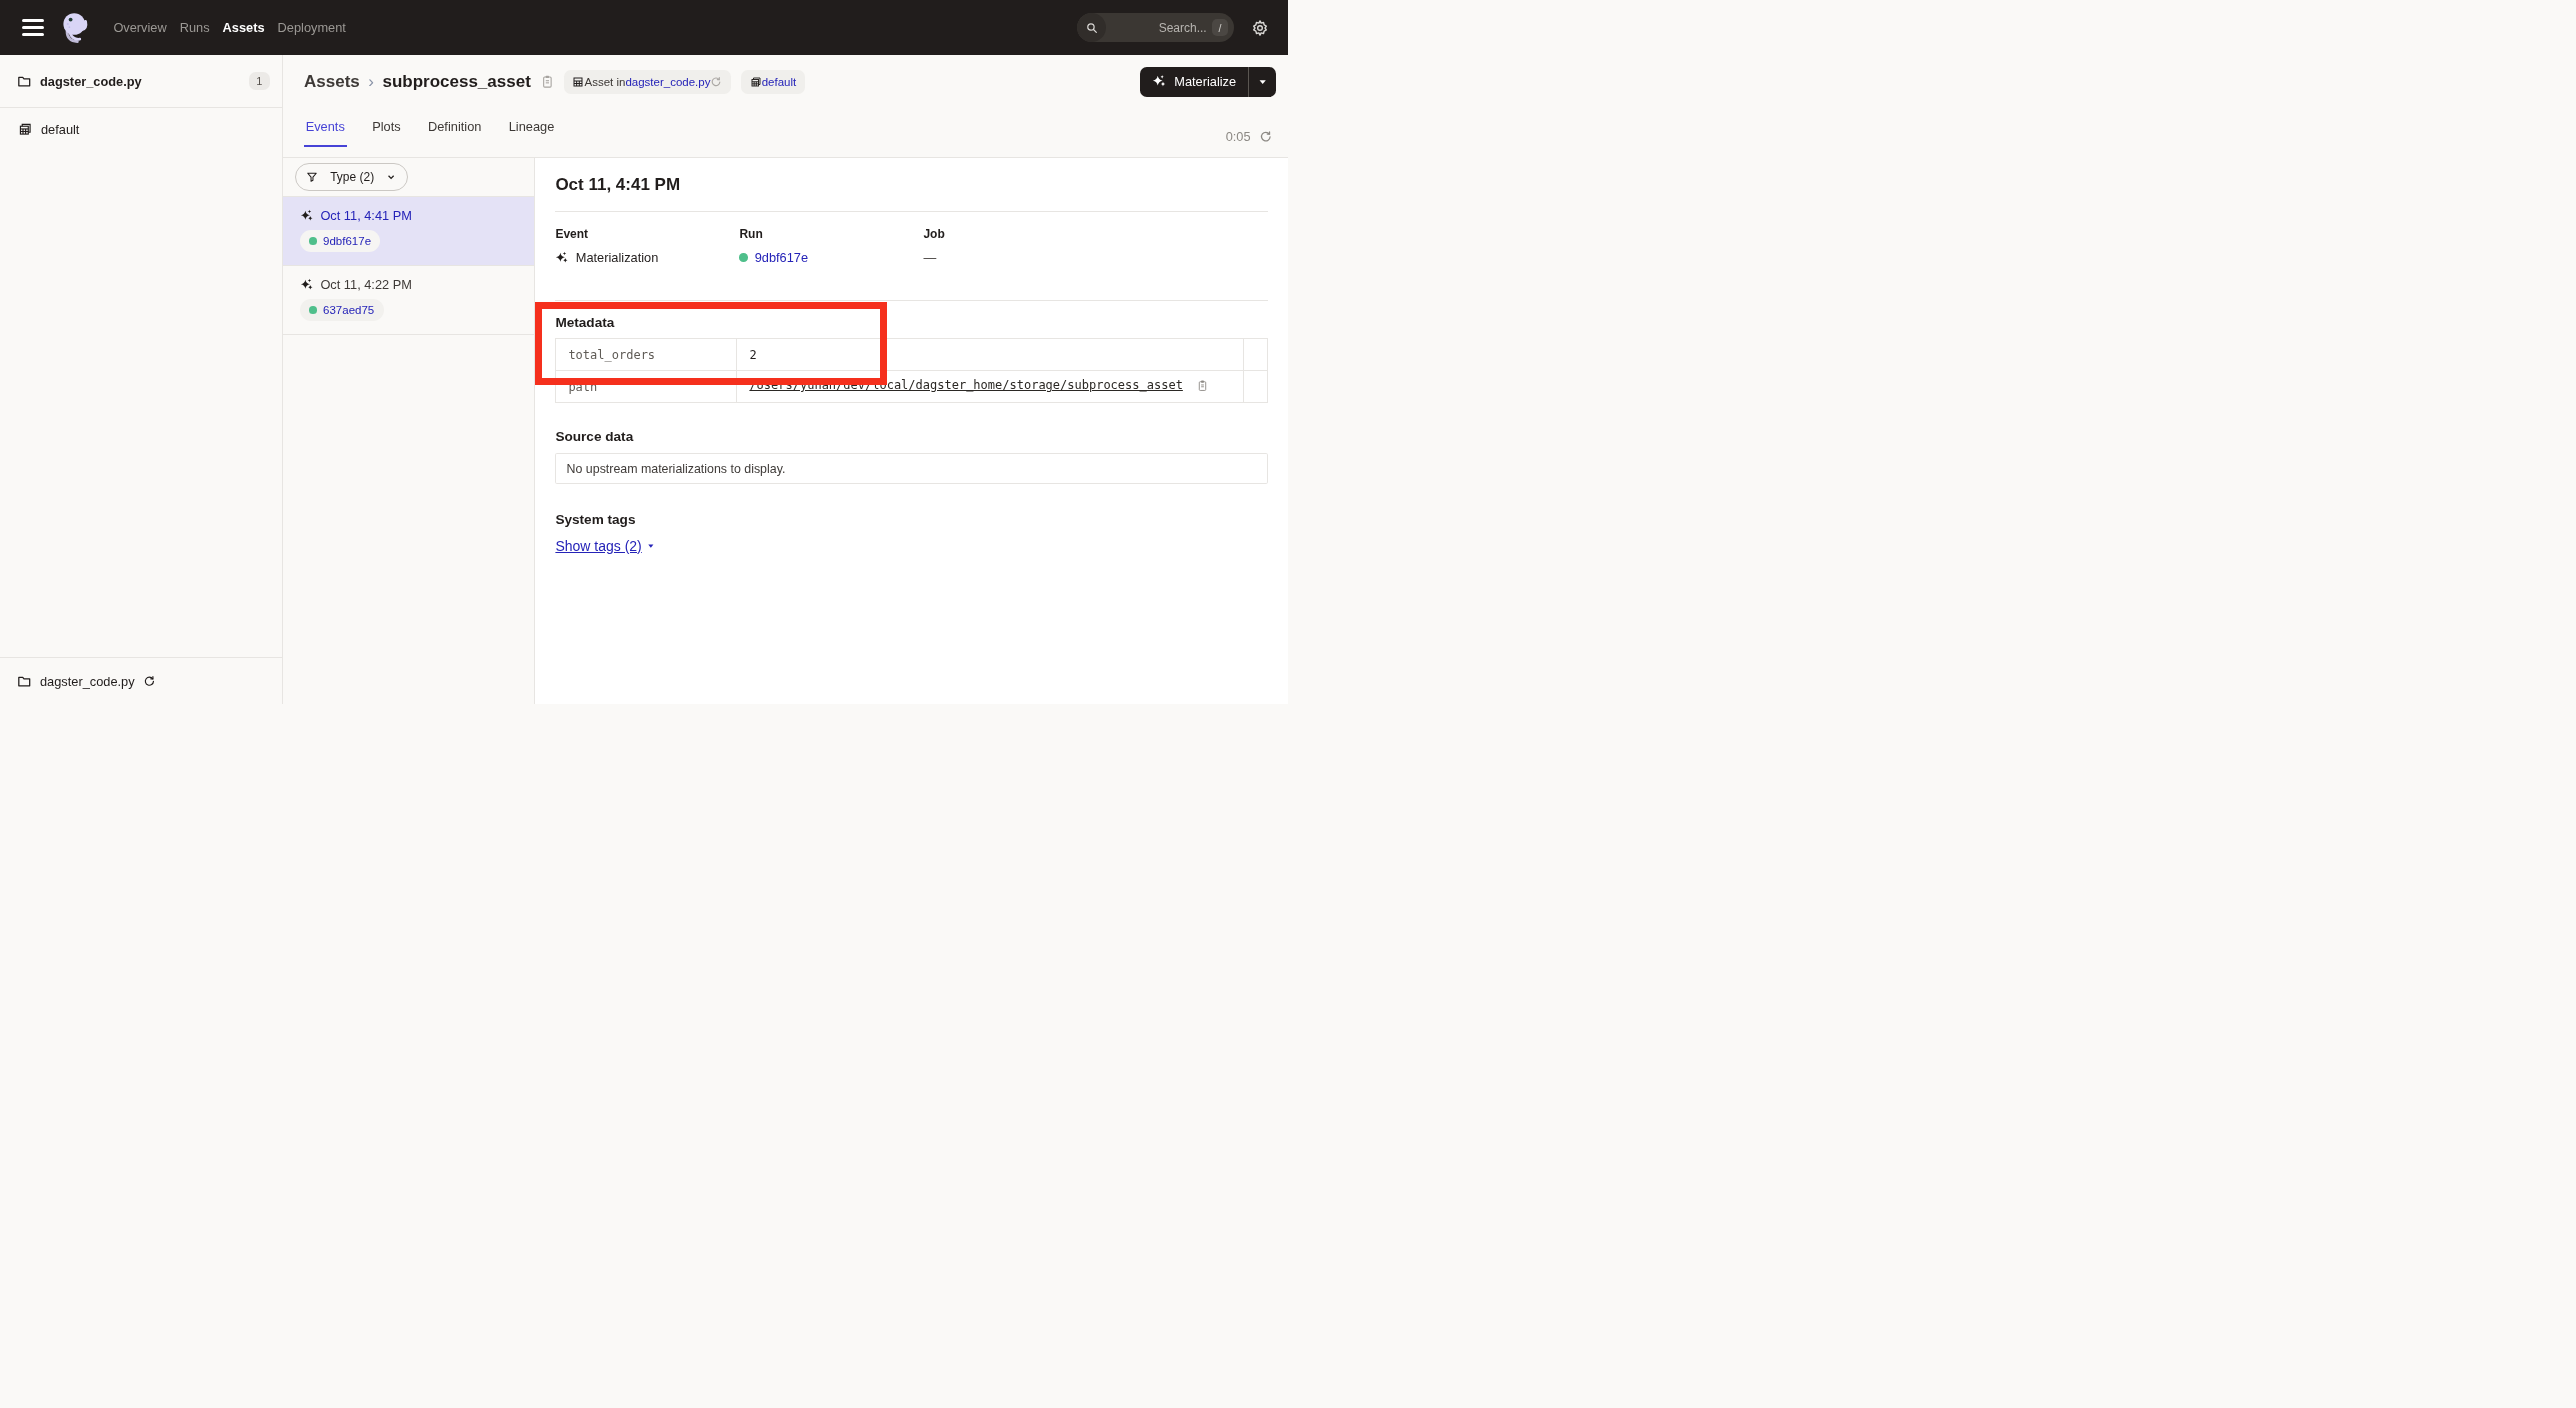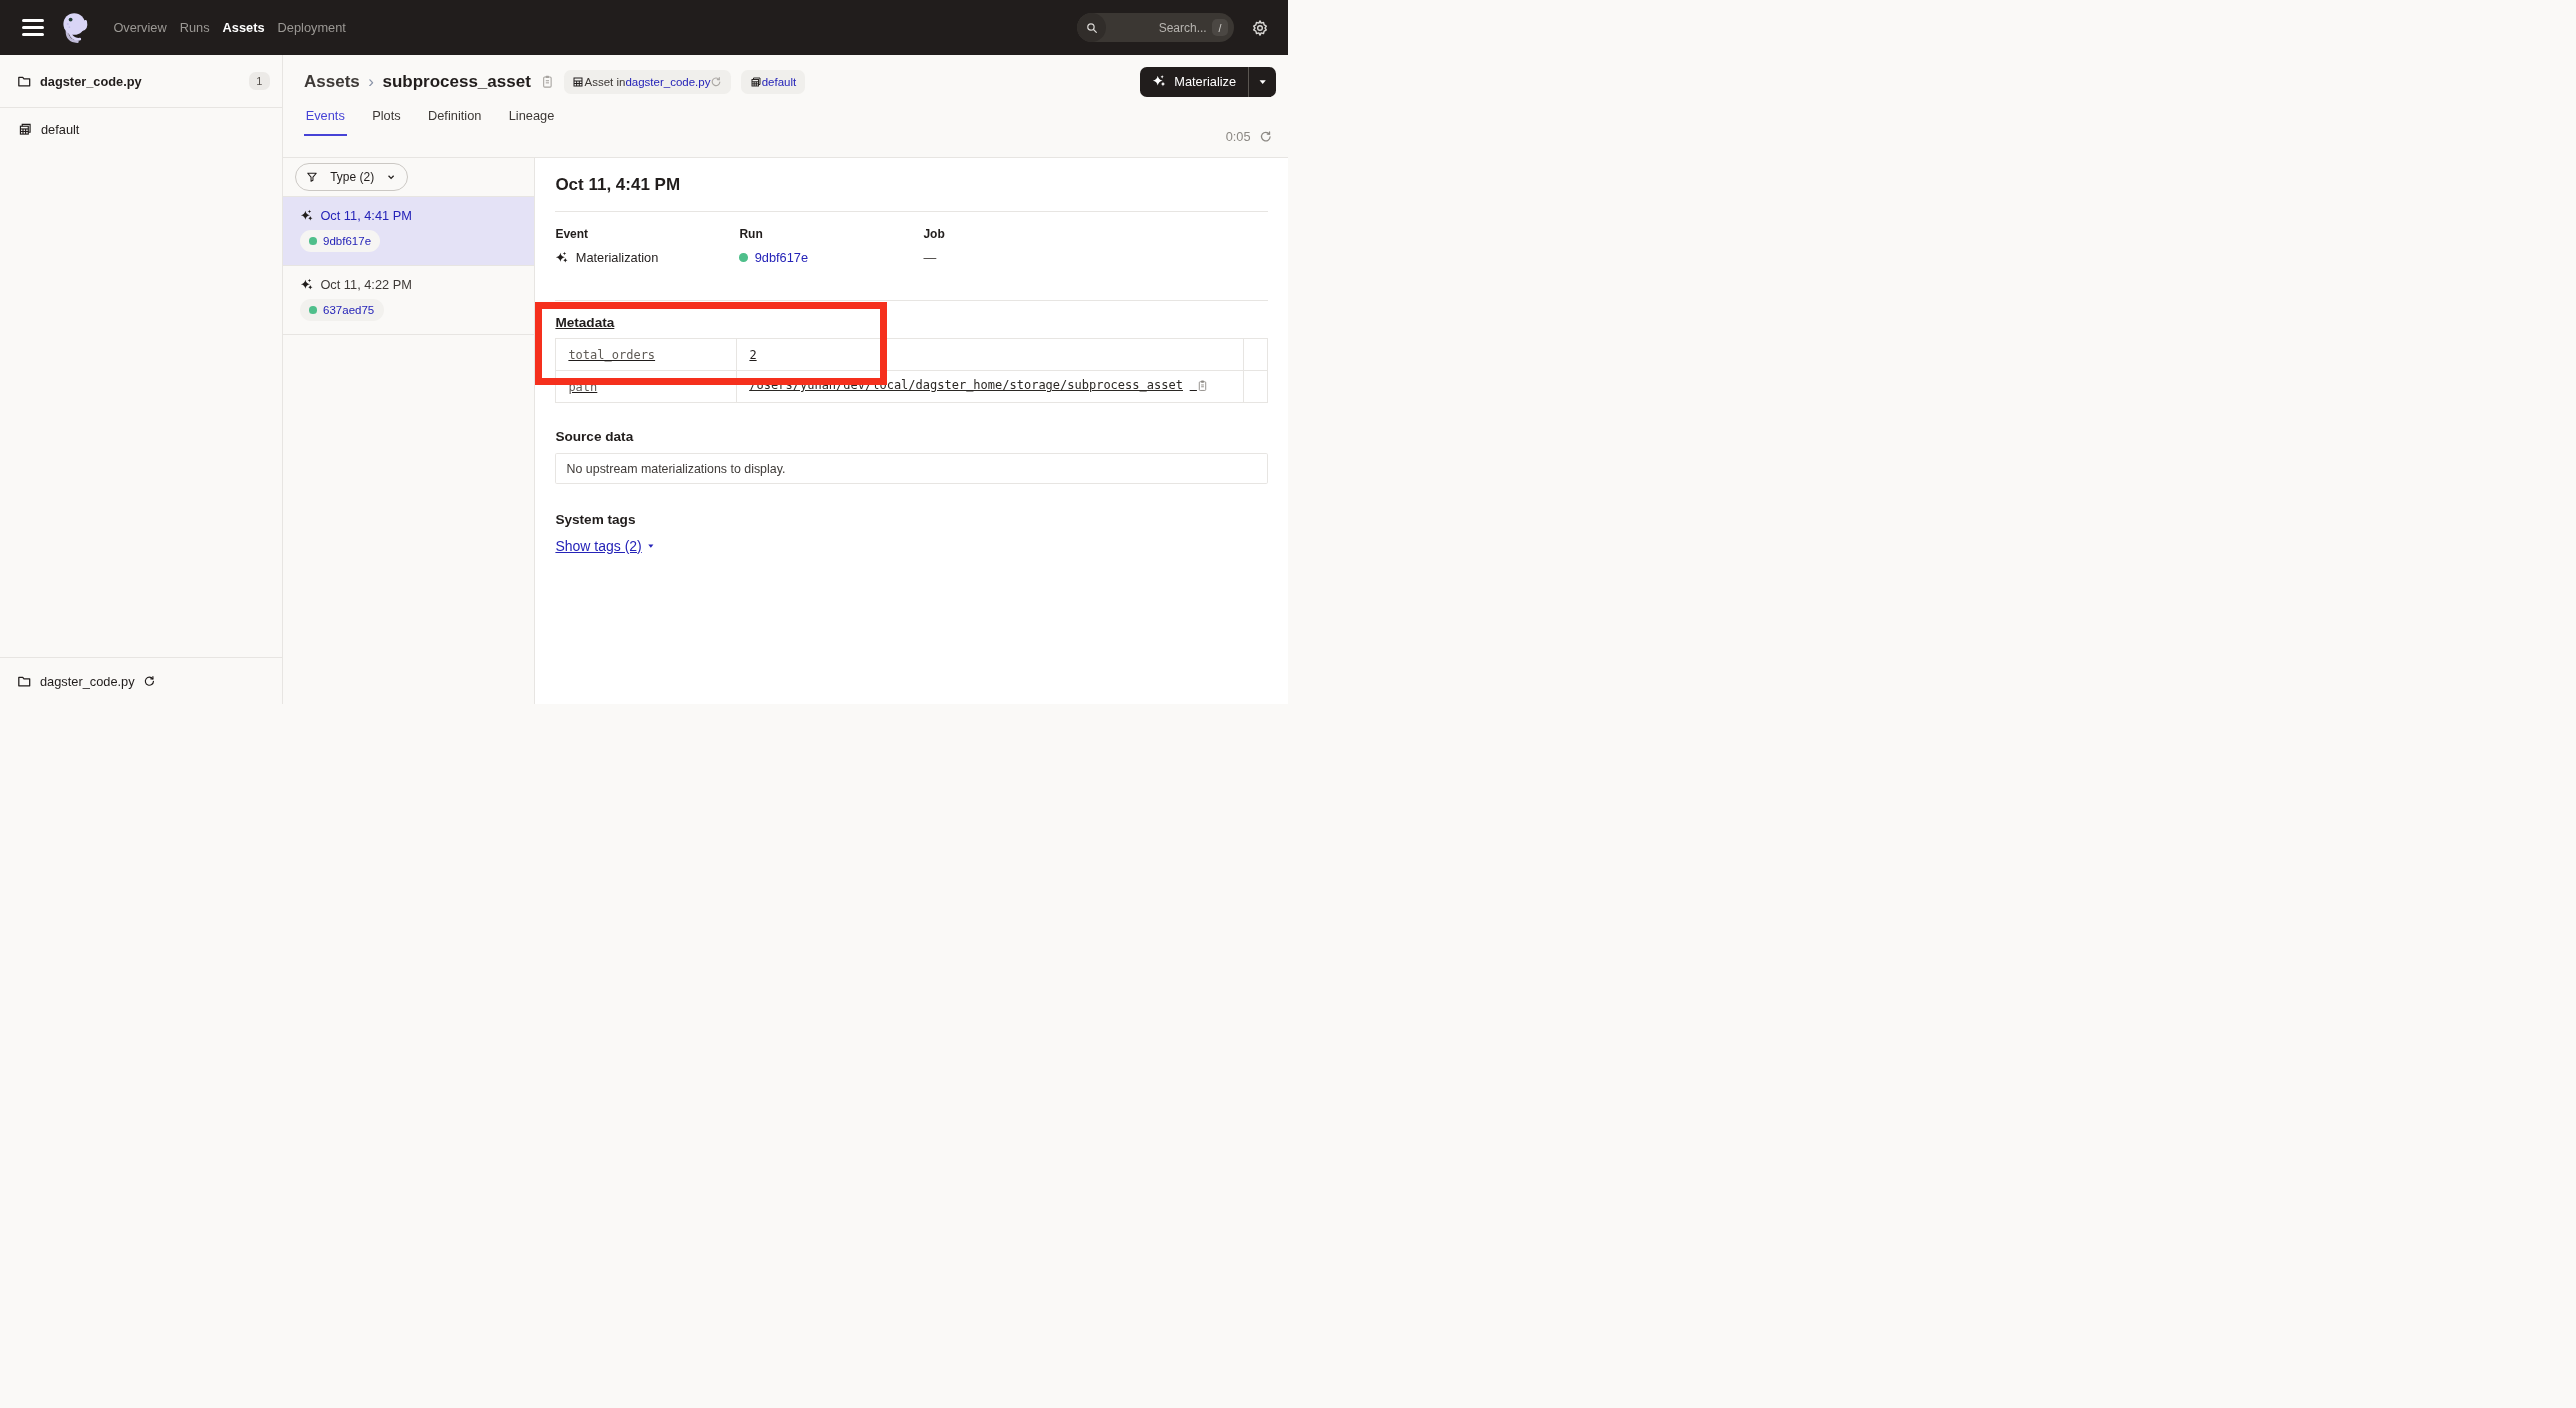--- a/index.html
+++ b/index.html
@@ -57,21 +57,21 @@
   .clip-ic { color:#A6A39F; margin-left:1.7px; cursor:pointer; }
   .tagpill { display:flex; align-items:center; height:24px; background:#F0EFEC; border-radius:6.8px; padding:0 8.5px; font-size:11.5px; color:#3B3734; margin-left:10.2px; cursor:pointer; }
   .tagpill .link { color:#2523B8; text-decoration:none; }
   .tagpill .mini-refresh { color:#ABA8A4; }
   .spacer { flex:1; }
   .mat-btn { display:flex; align-items:stretch; background:#211D1C; border-radius:6.8px; height:30px; color:#fff; overflow:hidden; cursor:pointer; }
   .mat-main { display:flex; align-items:center; gap:7.7px; padding:0 12px; font-size:12.8px; font-weight:500; }
   .mat-div { width:0.9px; background:#5A5651; }
   .mat-caret { width:27px; display:flex; align-items:center; justify-content:center; }
 
-  .tabs-row { height:50px; border-bottom:0.9px solid #E7E5E2; display:flex; align-items:flex-start; padding:0 15.3px 0 21px; position:relative; }
+  .tabs-row { height:50px; border-bottom:0.9px solid #E7E5E2; display:flex; align-items:center; padding:0 15.3px 0 21px; position:relative; }
   .tab { font-size:12.8px; color:#3C3835; padding:0 1.7px 11px; margin-right:24px; text-decoration:none; cursor:pointer; border-bottom:2.6px solid transparent; }
   .tab.active { color:#4643D6; font-weight:500; border-bottom-color:#4643D6; }
   .timer { position:absolute; right:15.3px; bottom:12.8px; display:flex; align-items:center; gap:8.5px; color:#8C8984; font-size:12.8px; }
   .timer .icon { color:#8C8984; cursor:pointer; }
 
   .panels { flex:1; display:flex; min-height:0; }
   .events-panel { width:252px; flex:none; background:#FAF9F7; border-right:0.9px solid #E7E5E2; }
   .filter-row { height:39px; display:flex; align-items:center; padding-left:12px; border-bottom:0.9px solid #E7E5E2; }
   .filter-btn { display:flex; align-items:center; gap:12px; height:28px; border:0.9px solid #CBC8C4; border-radius:14.5px; background:transparent; padding:0 10.2px; font-size:12px; color:#211D1C; cursor:pointer; font-family:Liberation Sans, sans-serif; }
   .event-row { height:69px; border-bottom:0.9px solid #E7E5E2; padding:11px 12px 0 17px; cursor:pointer; }
@@ -85,21 +85,21 @@
   .detail-panel { flex:1; background:#FFFFFF; padding:0 20.4px; min-width:0; }
   .detail-title-row { height:54px; display:flex; align-items:center; border-bottom:0.9px solid #E7E5E2; font-size:17px; font-weight:700; color:#211D1C; }
   .meta-grid { display:grid; grid-template-columns:184px 184px 1fr; padding-top:15.3px; height:89px; border-bottom:0.9px solid #E7E5E2; }
   .meta-col .lbl { font-size:12px; font-weight:700; color:#211D1C; }
   .meta-col .val { margin-top:8.5px; display:flex; align-items:center; gap:6.8px; font-size:12.8px; color:#211D1C; }
   .meta-col .val .dot { width:8.5px; height:8.5px; }
   .run-link { color:#2523B8; text-decoration:none; cursor:pointer; }
   .job-dash { color:#3F3B38; }
 
   .section-h { font-size:13.6px; font-weight:700; color:#211D1C; }
-  .metadata-section { margin-top:13.6px;text-decoration:underline; }
+  .metadata-section { margin-top:13.6px; }
   .md-table { width:100%; margin-top:8.5px; border-collapse:collapse; font-family:"DejaVu Sans Mono","Liberation Mono",monospace; font-size:12px; }
   .md-table td { border:0.9px solid #E7E5E2; height:32px; padding:0 12px; }
   .md-key { width:181px; color:#5F5B56; }
   .md-extra { width:24px; padding:0 !important; }
   .md-val { color:#211D1C; }
   .path-link { color:#2B2824; text-decoration:underline; cursor:pointer; }
   .md-copy { color:#8C8984; margin-left:6.8px; vertical-align:-2.6px; cursor:pointer; }
 
   .source-section { margin-top:26.4px; }
   .empty-box { margin-top:8.5px; border:0.9px solid #E7E5E2; border-radius:1.7px; padding:7.7px 10.2px; font-size:12.4px; color:#3F3B38; background:#fff; }

